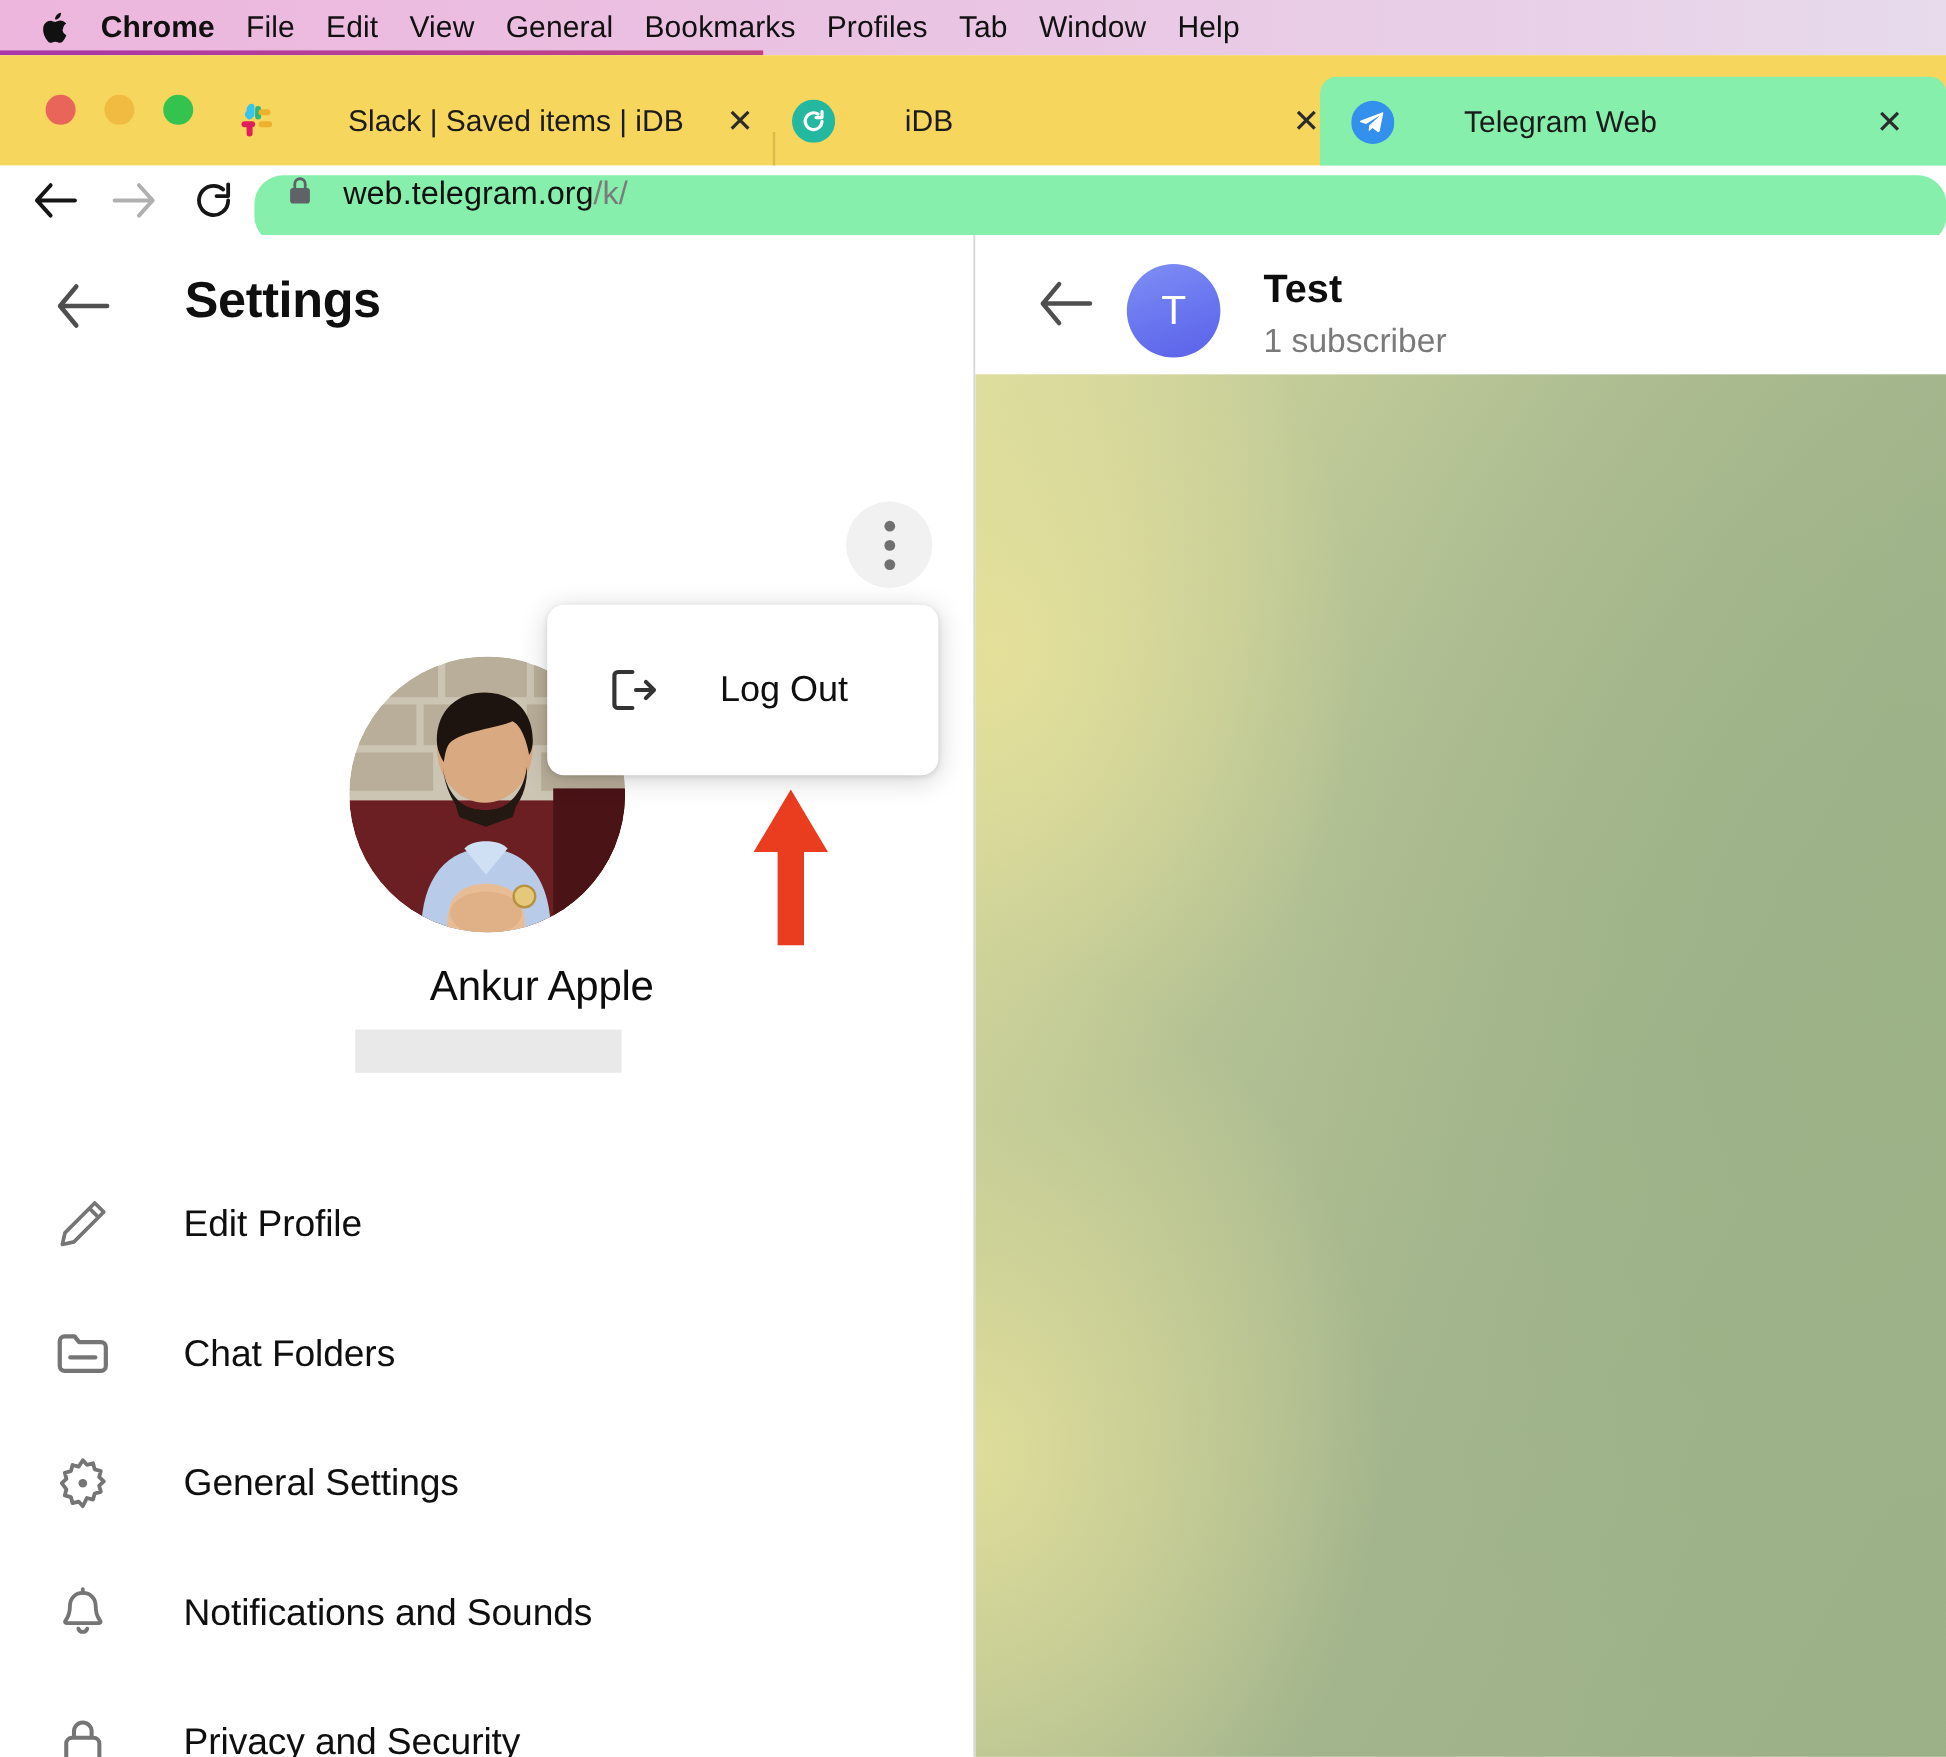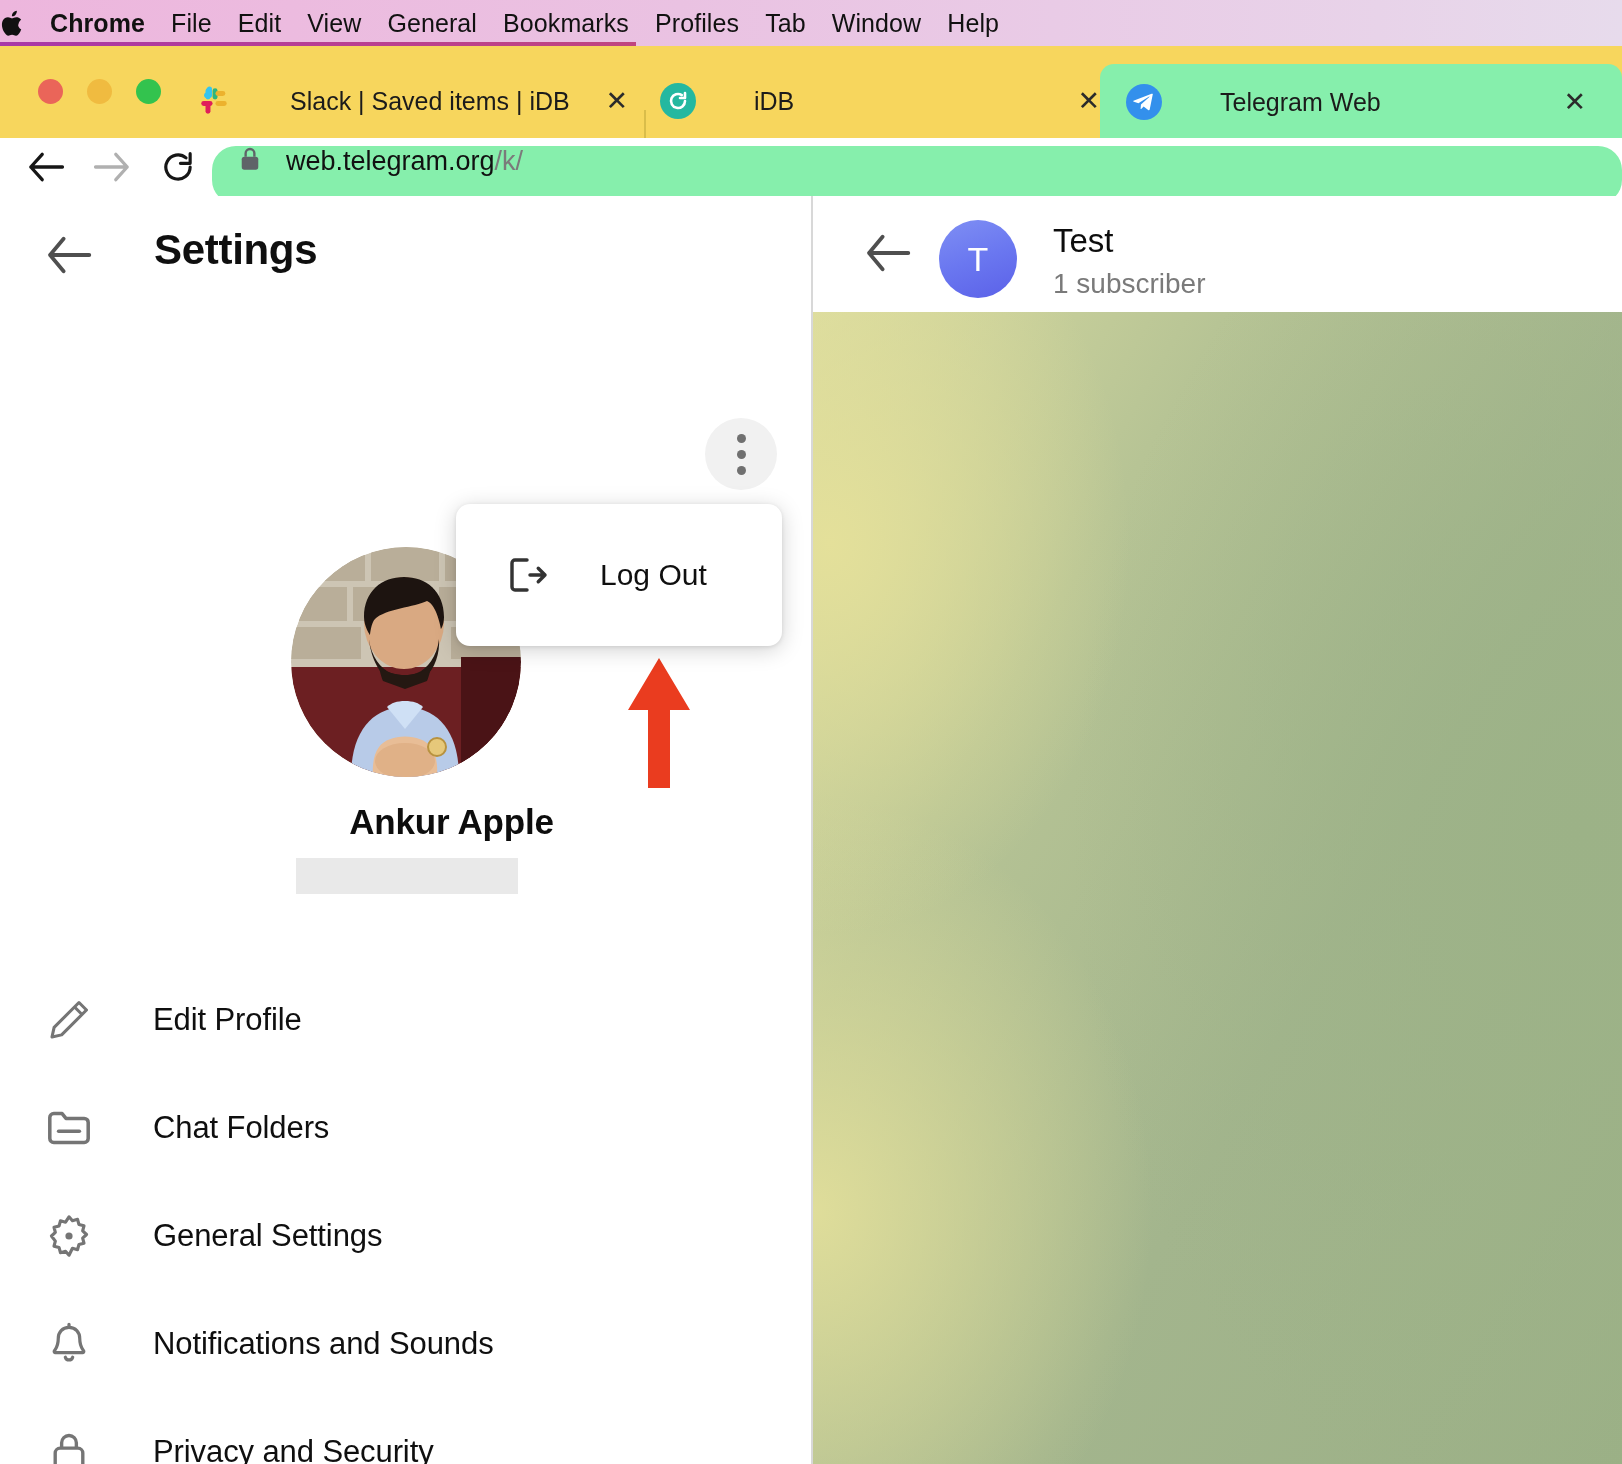--- a/index.html
+++ b/index.html
@@ -7,21 +7,21 @@
     width:1622px; height:1464px;
     font-family:"Liberation Sans", sans-serif;
     background:#ffffff;
     overflow:hidden;
   }
 
   
   .menubar{
     position:absolute; left:0; top:0; width:1622px; height:46px;
     background:linear-gradient(90deg,#edb6dd 0%,#ecbbdf 18%,#eac2e2 42%,#e9cbe6 65%,#e8d3e9 85%,#e7dbec 100%);
-    display:flex; align-items:center; 
+    display:flex; align-items:center; padding-left:34px;
   }
   .menubar .apple{
     width:26px; height:30px; margin-right:24px;
     display:flex; align-items:center; justify-content:center;
   }
   .menubar .mi{
     font-size:25px; color:#111; margin-right:26px; white-space:nowrap;
     letter-spacing:.1px;
   }
   .menubar .mi.app{ font-weight:bold; }
@@ -115,42 +115,42 @@
   .logoutmenu .ltxt{ margin-left:52px; font-size:30px; color:#0f0f0f; }
 
   .redarrow{ position:absolute; left:624px; top:462px; width:70px; height:130px; }
 
   .avatar{
     position:absolute; left:291px; top:351px; width:230px; height:230px;
     border-radius:50%; overflow:hidden;
   }
   .pname{
     position:absolute; left:0; top:606px; width:903px; text-align:center;
-    font-size:35px; font-weight:bold; color:#0d0d0d; letter-spacing:-.2px;
+    font-size:35px; font-weight:normal; color:#0d0d0d; letter-spacing:-.2px;
   }
   .predact{
     position:absolute; left:296px; top:662px; width:222px; height:36px; background:#e9e9e9;
   }
 
   .slist{ position:absolute; left:0; top:770px; width:811px; }
   .srow{ position:relative; height:108px; display:flex; align-items:center; }
   .srow .sico{ position:absolute; left:44px; width:50px; height:50px; display:flex; align-items:center; justify-content:center; }
   .srow .slbl{ position:absolute; left:153px; font-size:31px; color:#0f0f0f; letter-spacing:-.1px; }
 
   
   .chat{ position:absolute; left:813px; top:0; width:809px; height:1268px; background:#fff; }
   .chdr{ position:absolute; left:0; top:0; width:809px; height:116px; background:#fff; }
   .chdr .cback{ position:absolute; left:52px; top:36px; width:46px; height:42px; }
   .chdr .cav{
     position:absolute; left:126px; top:24px; width:78px; height:78px; border-radius:50%;
     background:linear-gradient(160deg,#7f8ff4 0%,#6a77f0 50%,#5b61e8 100%);
     display:flex; align-items:center; justify-content:center;
     color:#fff; font-size:34px;
   }
-  .chdr .cname{ position:absolute; left:240px; top:26px; font-size:33px; font-weight:normal; color:#0d0d0d; }
+  .chdr .cname{ position:absolute; left:240px; top:26px; font-size:33px; font-weight:bold; color:#0d0d0d; }
   .chdr .csub{ position:absolute; left:240px; top:72px; font-size:28px; color:#7a7a7a; }
   .chatbg{
     position:absolute; left:0; top:116px; width:809px; height:1152px;
     background:
       radial-gradient(ellipse 60% 55% at 2% 20%, #e4e09a 0%, rgba(228,224,154,0) 62%),
       radial-gradient(ellipse 70% 60% at 0% 78%, #dfdd9a 0%, rgba(223,221,154,0) 60%),
       radial-gradient(ellipse 90% 90% at 95% 45%, #9cb287 0%, rgba(156,178,135,0) 70%),
       linear-gradient(120deg,#d9dba0 0%,#b7c495 28%,#a3b58d 60%,#9bb086 100%);
   }
 </style>

